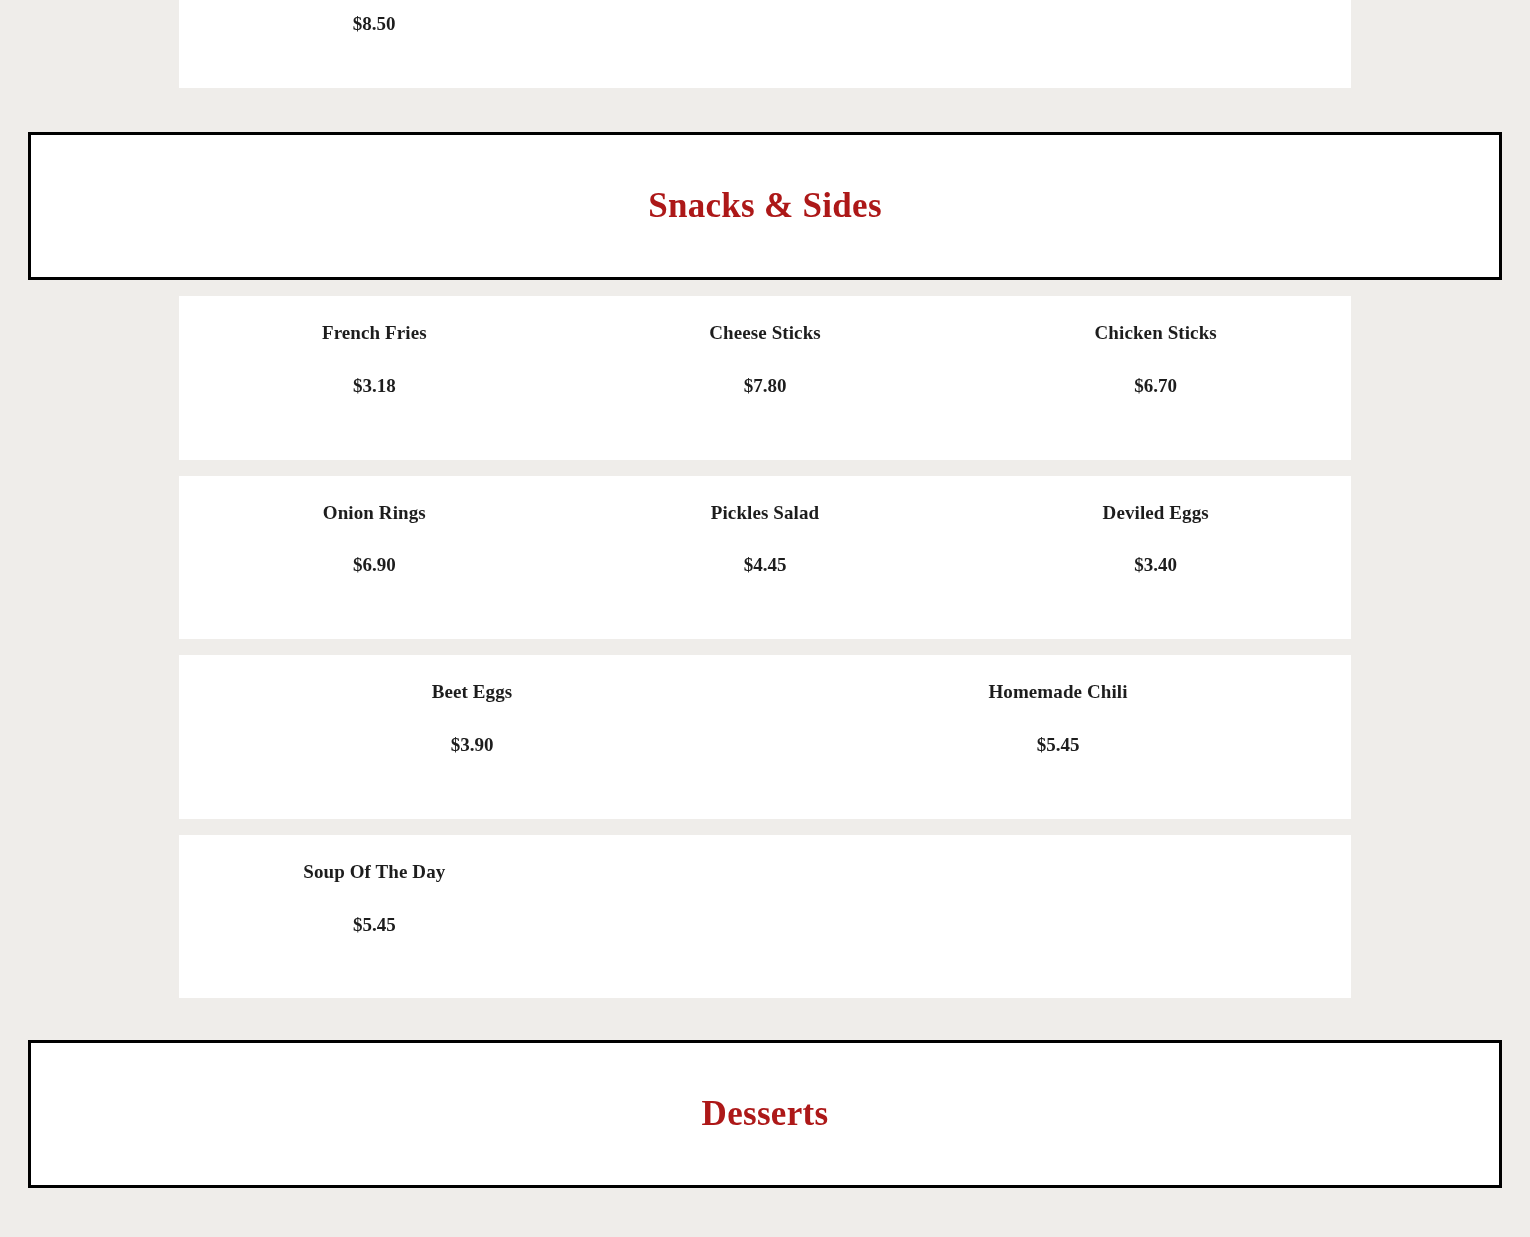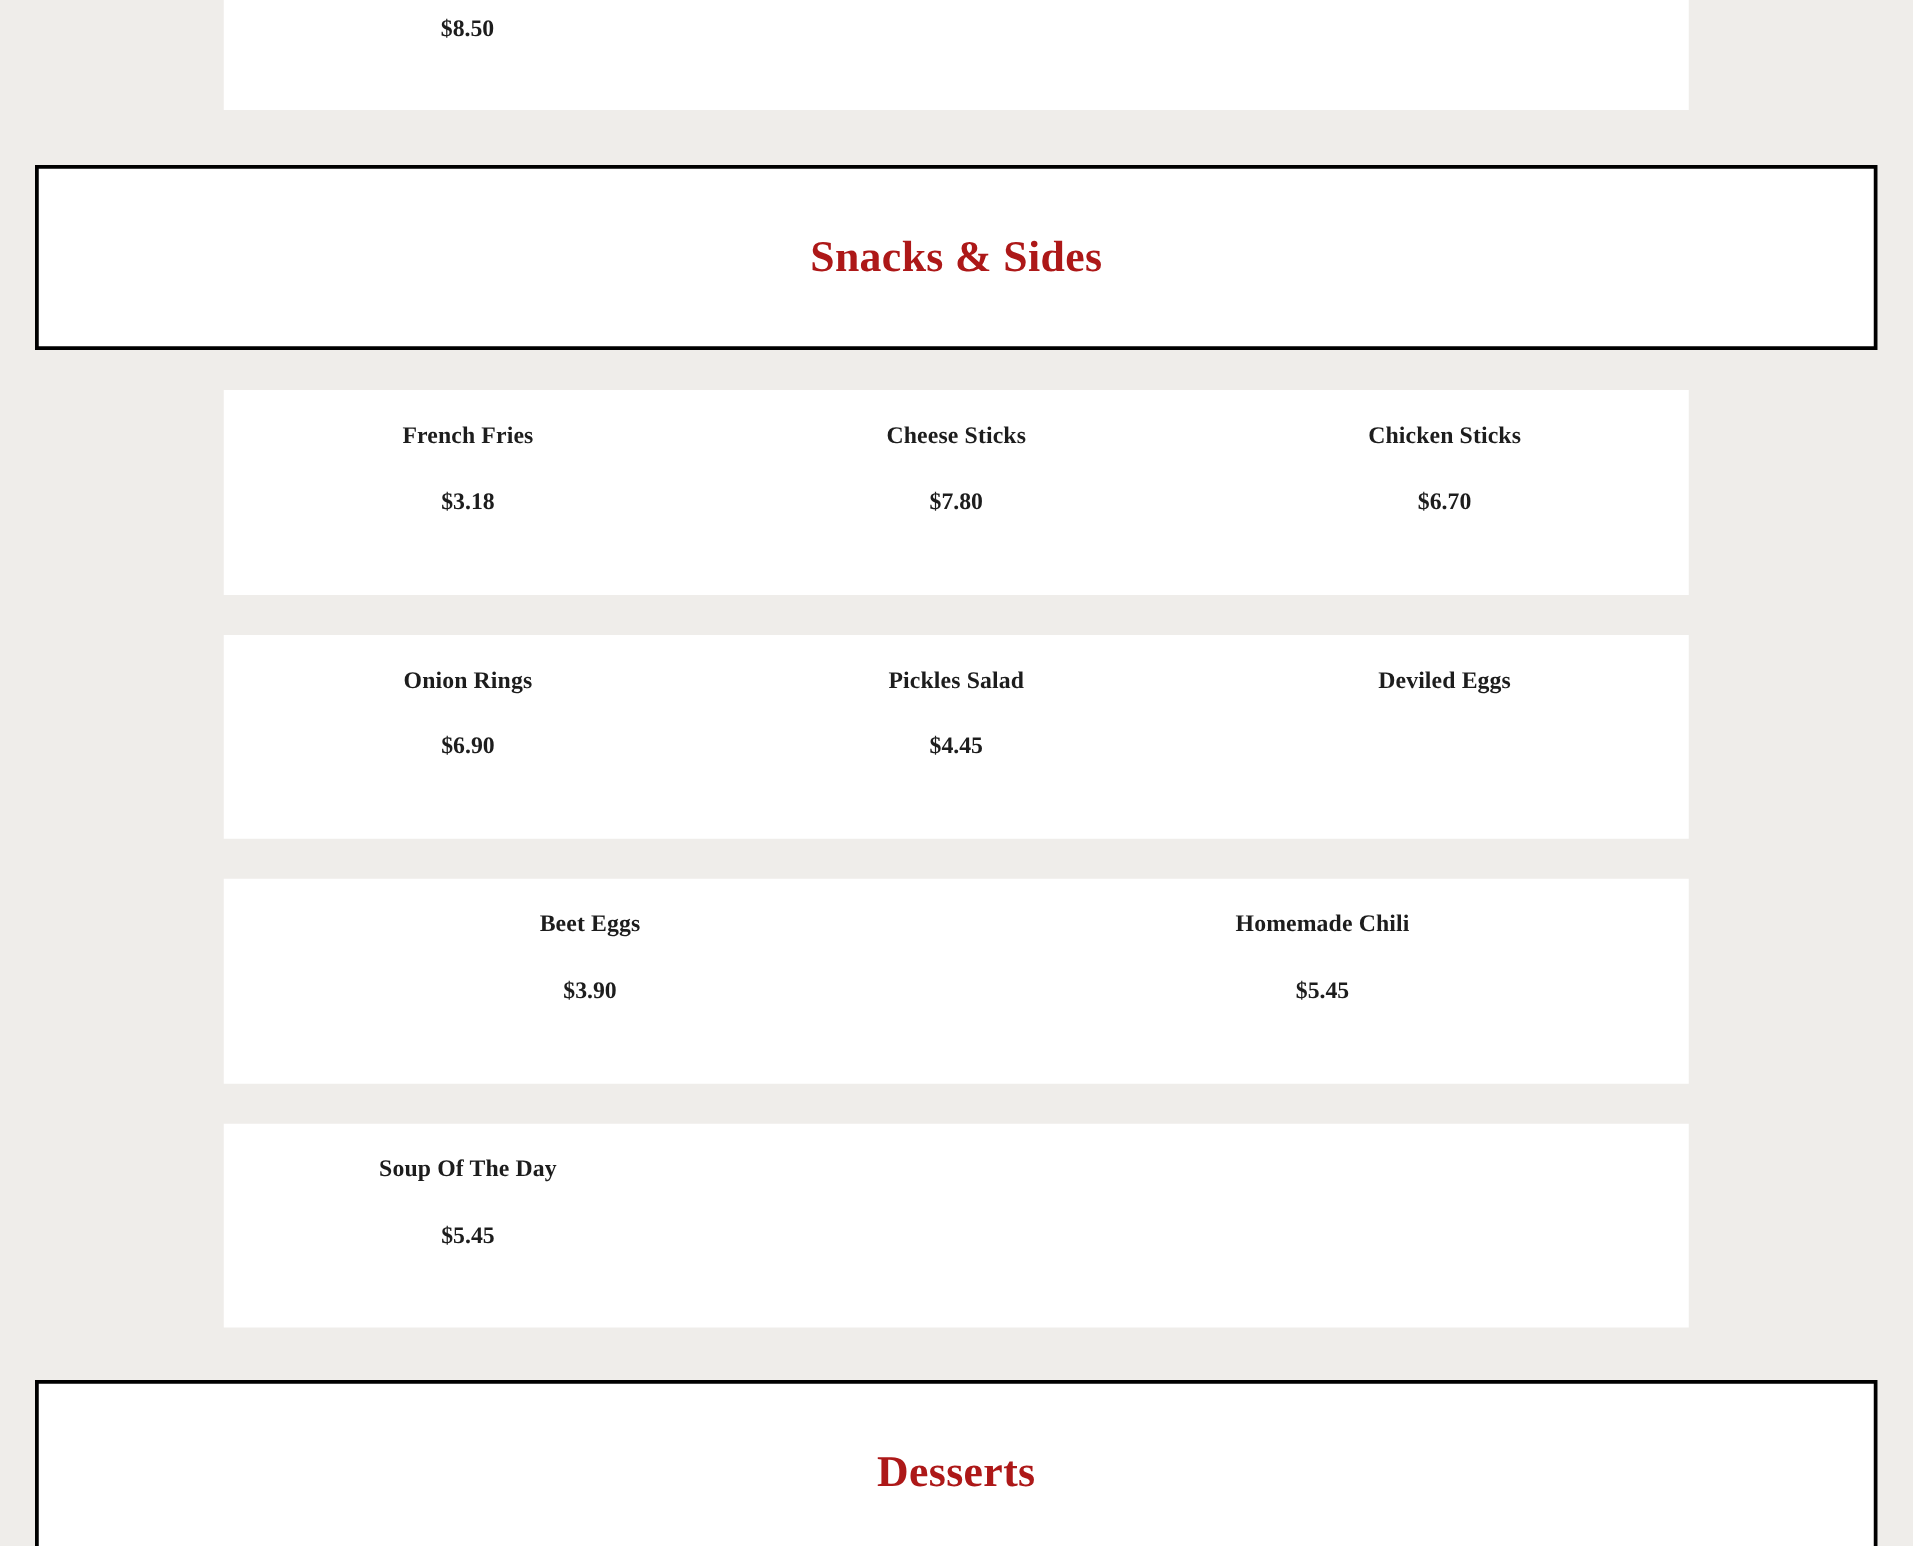--- a/index.html
+++ b/index.html
@@ -80,21 +80,21 @@
     justify-content: center;
   }
   .section-title {
     font-size: 35px;
     font-weight: bold;
     color: #ad1818;
     letter-spacing: .3px;
   }
 
   .card-block {
-    margin-top: 32px;
+    margin-top: 16px;
   }
   .card-tall {
     padding-top: 26px;
     padding-bottom: 62px;
   }
   .section-gap-after {
     height: 30px;
   }
 </style>
 </head>
@@ -134,20 +134,21 @@
       <div class="card-col">
         <div class="item-name">Onion Rings</div>
         <div class="item-price">$6.90</div>
       </div>
       <div class="card-col">
         <div class="item-name">Pickles Salad</div>
         <div class="item-price">$4.45</div>
       </div>
       <div class="card-col">
         <div class="item-name">Deviled Eggs</div>
+        <div class="item-price">$3.40</div>
       </div>
     </div>
   </div>
 
   <div class="card card-block card-tall">
     <div class="card-row">
       <div class="card-col">
         <div class="item-name">Beet Eggs</div>
         <div class="item-price">$3.90</div>
       </div>

